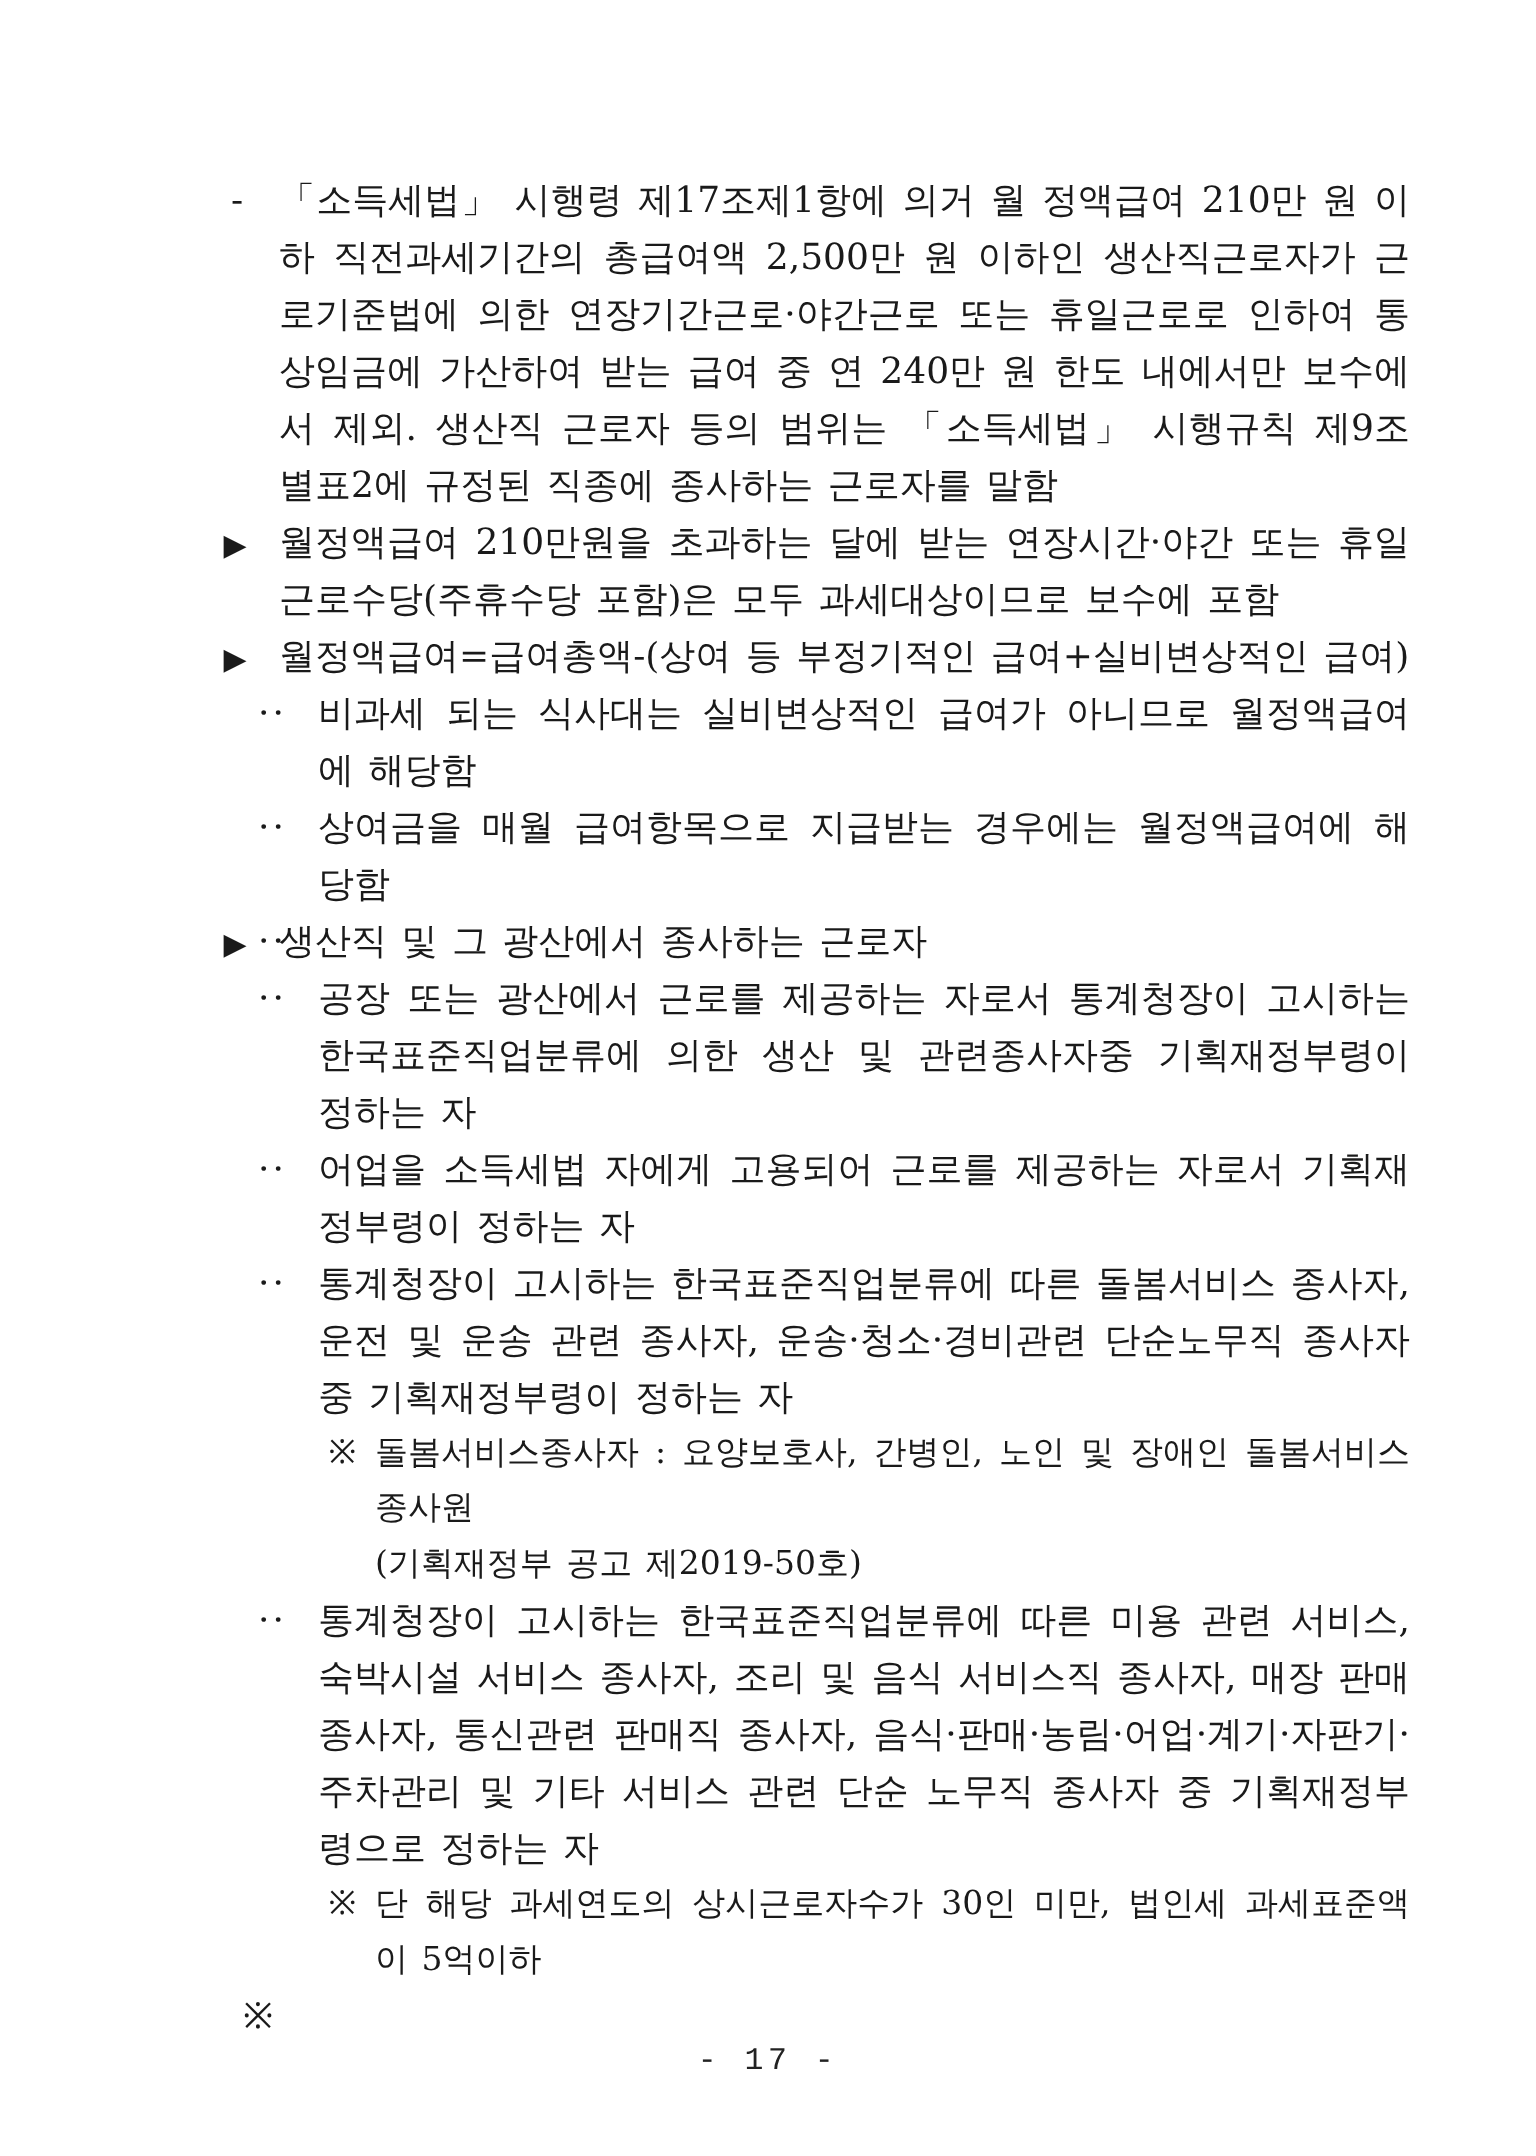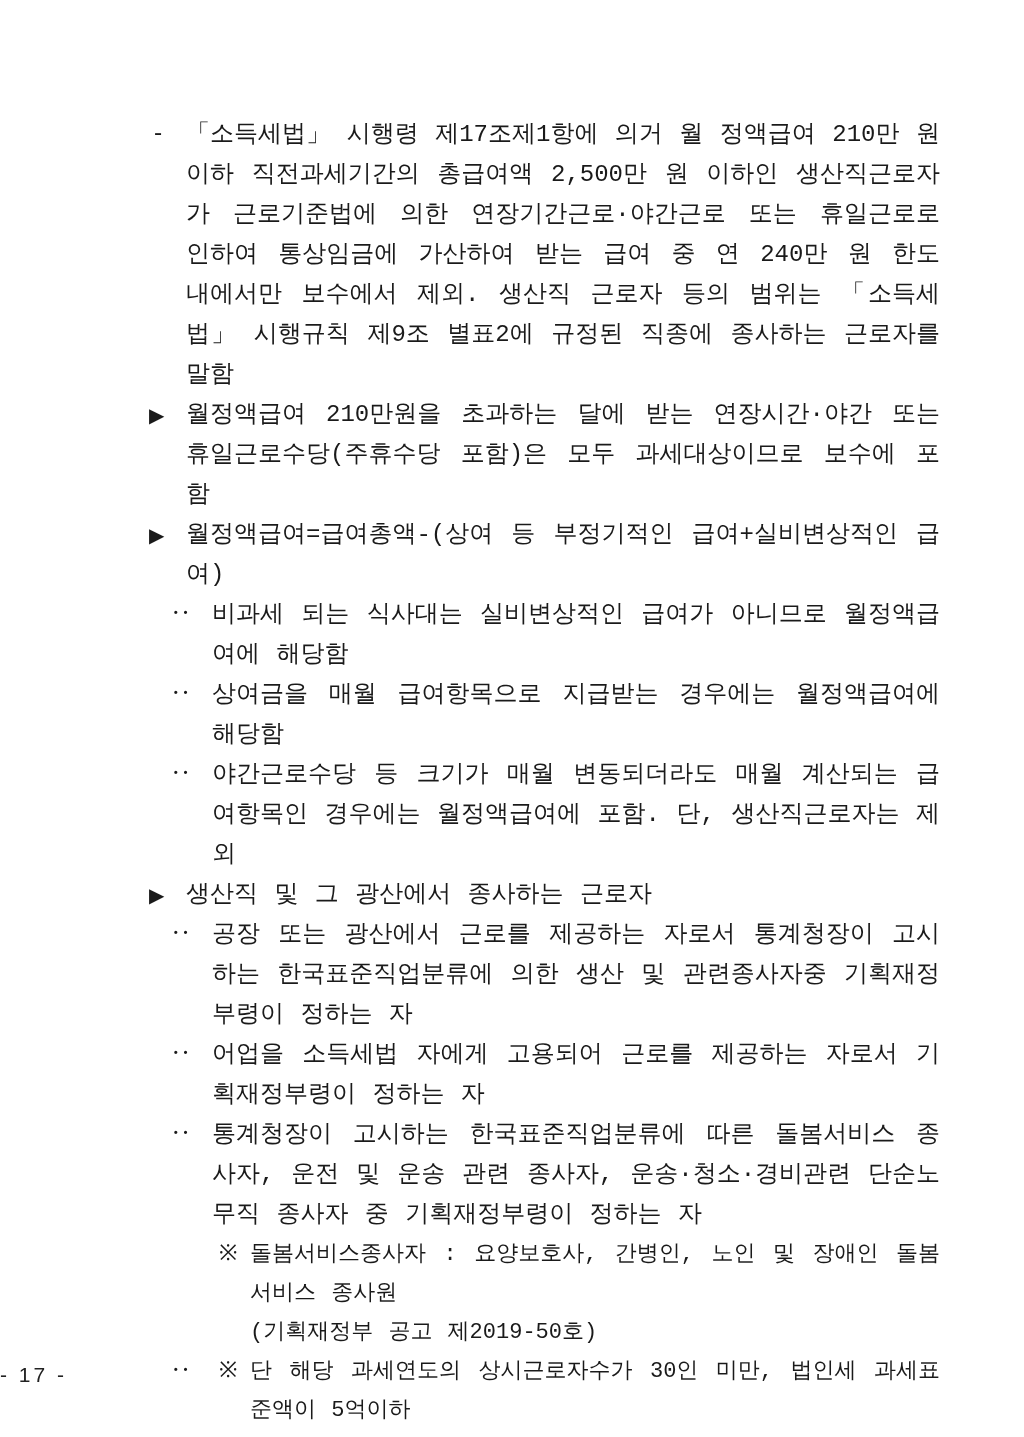--- a/index.html
+++ b/index.html
@@ -8,41 +8,41 @@
     width: 1024px; height: 1437px;
     background: #ffffff;
     font-family: "DejaVu Serif", "Liberation Serif", serif;
     color: #1a1a1a;
   }
   .page { position: relative; width: 1024px; height: 1437px; background: #ffffff; overflow: hidden; }
   .content { position: absolute; top: 114px; left: 0; right: 0; }
 
   .blk { position: relative; font-size: 24px; line-height: 38px; text-align: justify; padding-right: 84px; word-spacing: 2px; }
   .blk .mk { position: absolute; top: 0; }
-  .txt { white-space: pre-wrap; font-family: Liberation Mono, monospace; }
+  .txt { white-space: pre-wrap; }
 
   .b-dash { padding-left: 186px; }
   .b-dash .mk { left: 154px; }
 
   .b-arrow { padding-left: 186px; }
   .b-arrow .mk { left: 149px; font-size: 20px; top: 2px; }
 
   .b-dot { padding-left: 212px; }
   .b-dot .mk { left: 172px; letter-spacing: 2px; }
 
   .b-note { padding-left: 250px; font-size: 22px; line-height: 37px; }
   .b-note .mk { left: 219px; }
 
   .b-ref { padding-left: 196px; }
   .b-ref .mk { left: 162px; }
 
   .footer {
     position: absolute; top: 1363px; left: 0; width: 1024px;
-    font-size: 21px; letter-spacing: 3px;
-    font-family: Liberation Sans, sans-serif;
+    text-align: center; font-size: 21px; letter-spacing: 3px;
+    font-family: Liberation Mono, monospace;
     color: #222;
   }
 </style>
 </head>
 <body>
 
 <div class="page">
   <div class="content">
 
     <div class="blk b-dash">
@@ -65,21 +65,20 @@
       <span class="txt">비과세 되는 식사대는 실비변상적인 급여가 아니므로 월정액급여에 해당함</span>
     </div>
 
     <div class="blk b-dot">
       <span class="mk">··</span>
       <span class="txt">상여금을 매월 급여항목으로 지급받는 경우에는 월정액급여에 해당함</span>
     </div>
 
     <div class="blk b-dot">
       <span class="mk">··</span>
-      <span class="txt">야간근로수당 등 크기가 매월 변동되더라도 매월 계산되는 급여항목인 경우에는 월정액급여에 포함. 단, 생산직근로자는 제외</span>
     </div>
 
     <div class="blk b-arrow">
       <span class="mk">▶</span>
       <span class="txt">생산직 및 그 광산에서 종사하는 근로자</span>
     </div>
 
     <div class="blk b-dot">
       <span class="mk">··</span>
       <span class="txt">공장 또는 광산에서 근로를 제공하는 자로서 통계청장이 고시하는 한국표준직업분류에 의한 생산 및 관련종사자중 기획재정부령이 정하는 자</span>
@@ -96,20 +95,21 @@
     </div>
 
     <div class="blk b-note">
       <span class="mk">※</span>
       <span class="txt">돌봄서비스종사자 : 요양보호사, 간병인, 노인 및 장애인 돌봄서비스 종사원
 (기획재정부 공고 제2019-50호)</span>
     </div>
 
     <div class="blk b-dot">
       <span class="mk">··</span>
+      <span class="txt">통계청장이 고시하는 한국표준직업분류에 따른 미용 관련 서비스, 숙박시설 서비스 종사자, 조리 및 음식 서비스직 종사자, 매장 판매 종사자, 통신관련 판매직 종사자, 음식·판매·농림·어업·계기·자판기·주차관리 및 기타 서비스 관련 단순 노무직 종사자 중 기획재정부령으로 정하는 자</span>
     </div>
 
     <div class="blk b-note">
       <span class="mk">※</span>
       <span class="txt">단 해당 과세연도의 상시근로자수가 30인 미만, 법인세 과세표준액이 5억이하</span>
     </div>
 
     <div class="blk b-ref">
       <span class="mk">※</span>
     </div>

